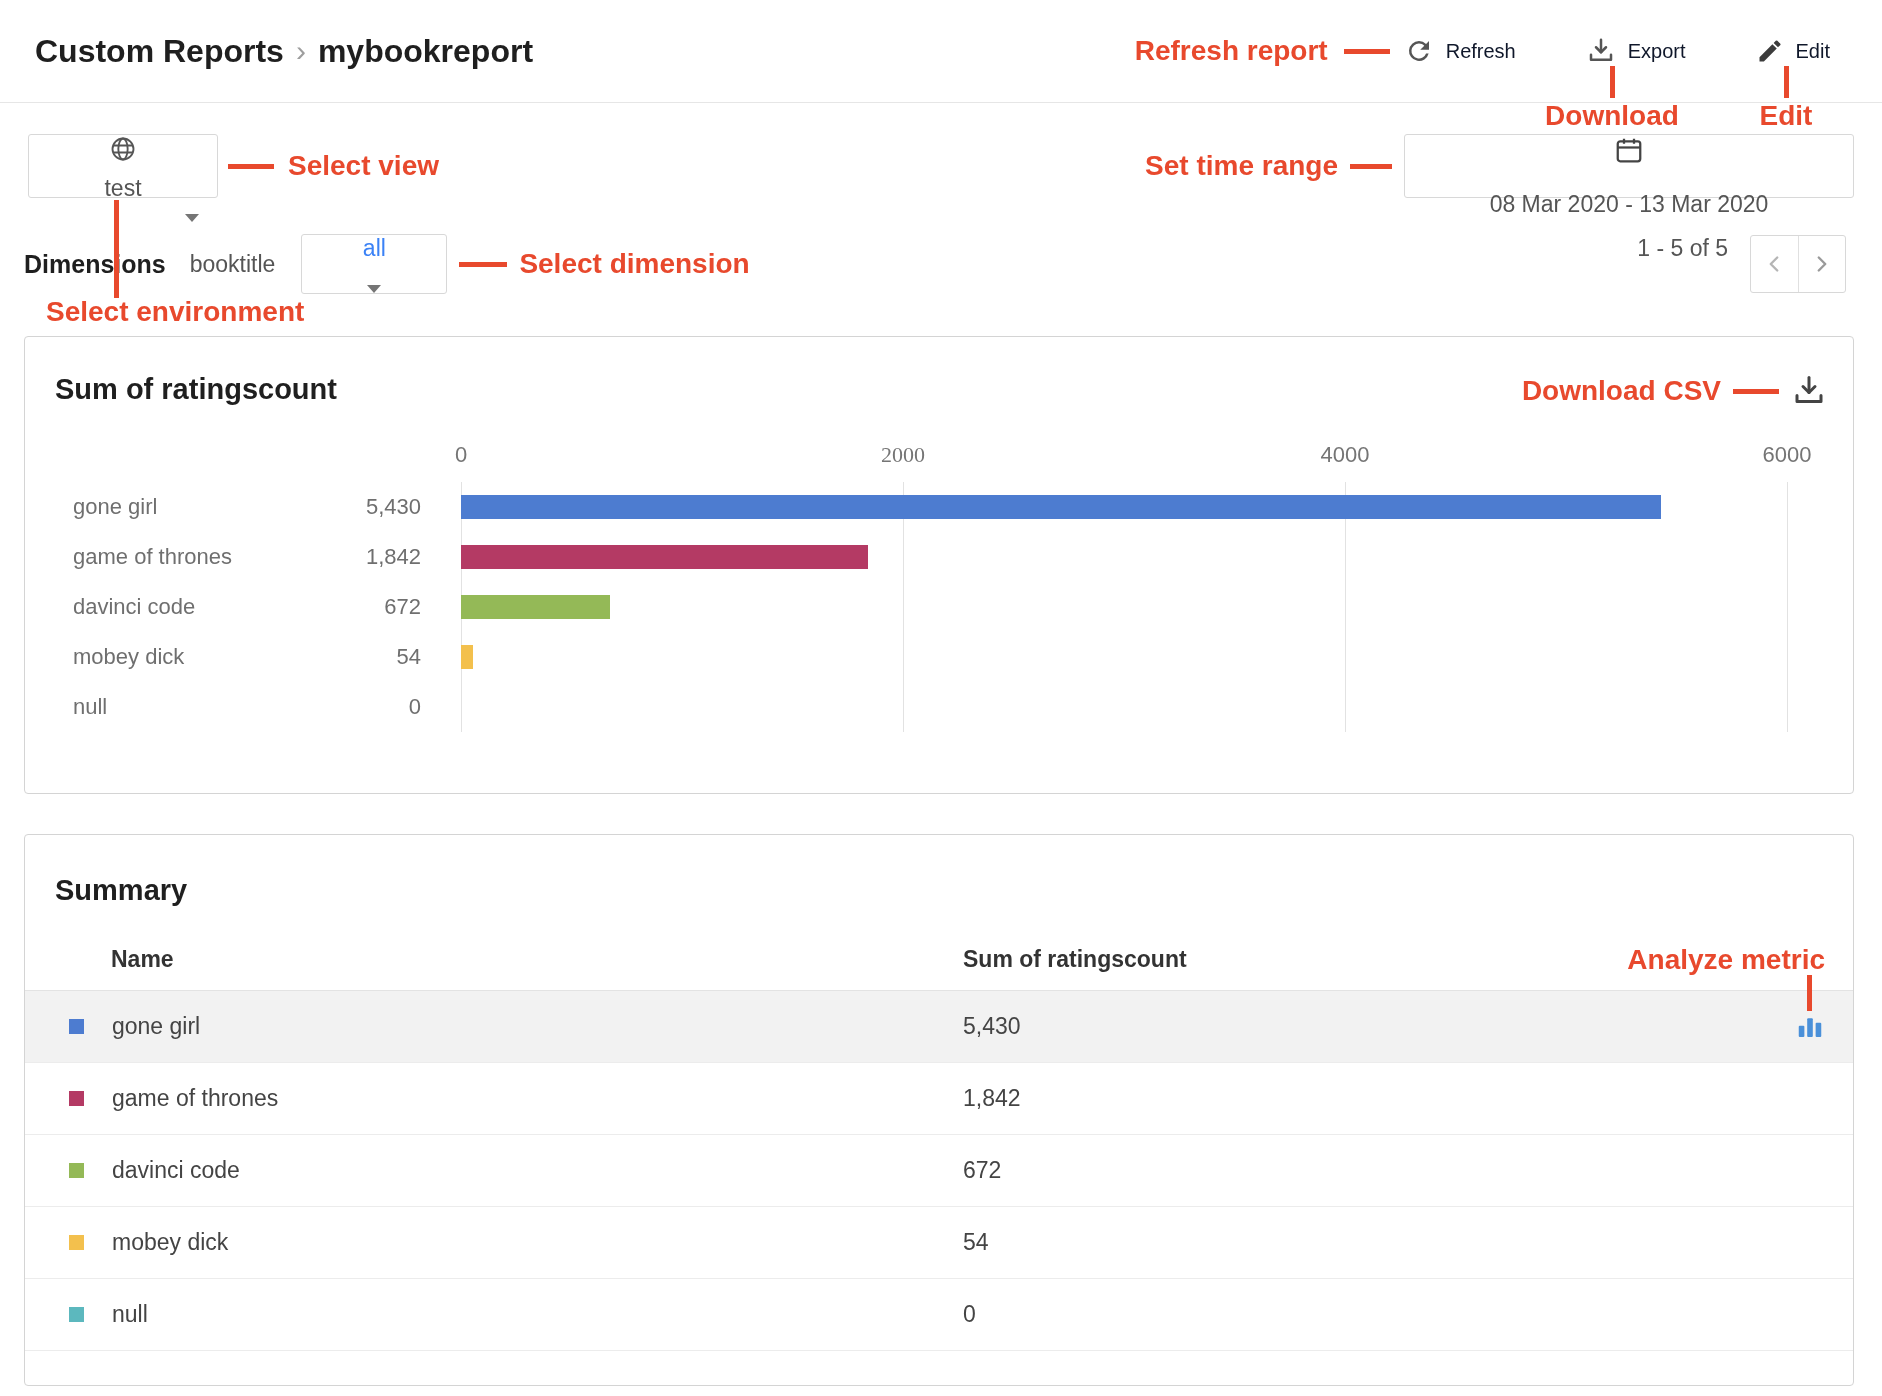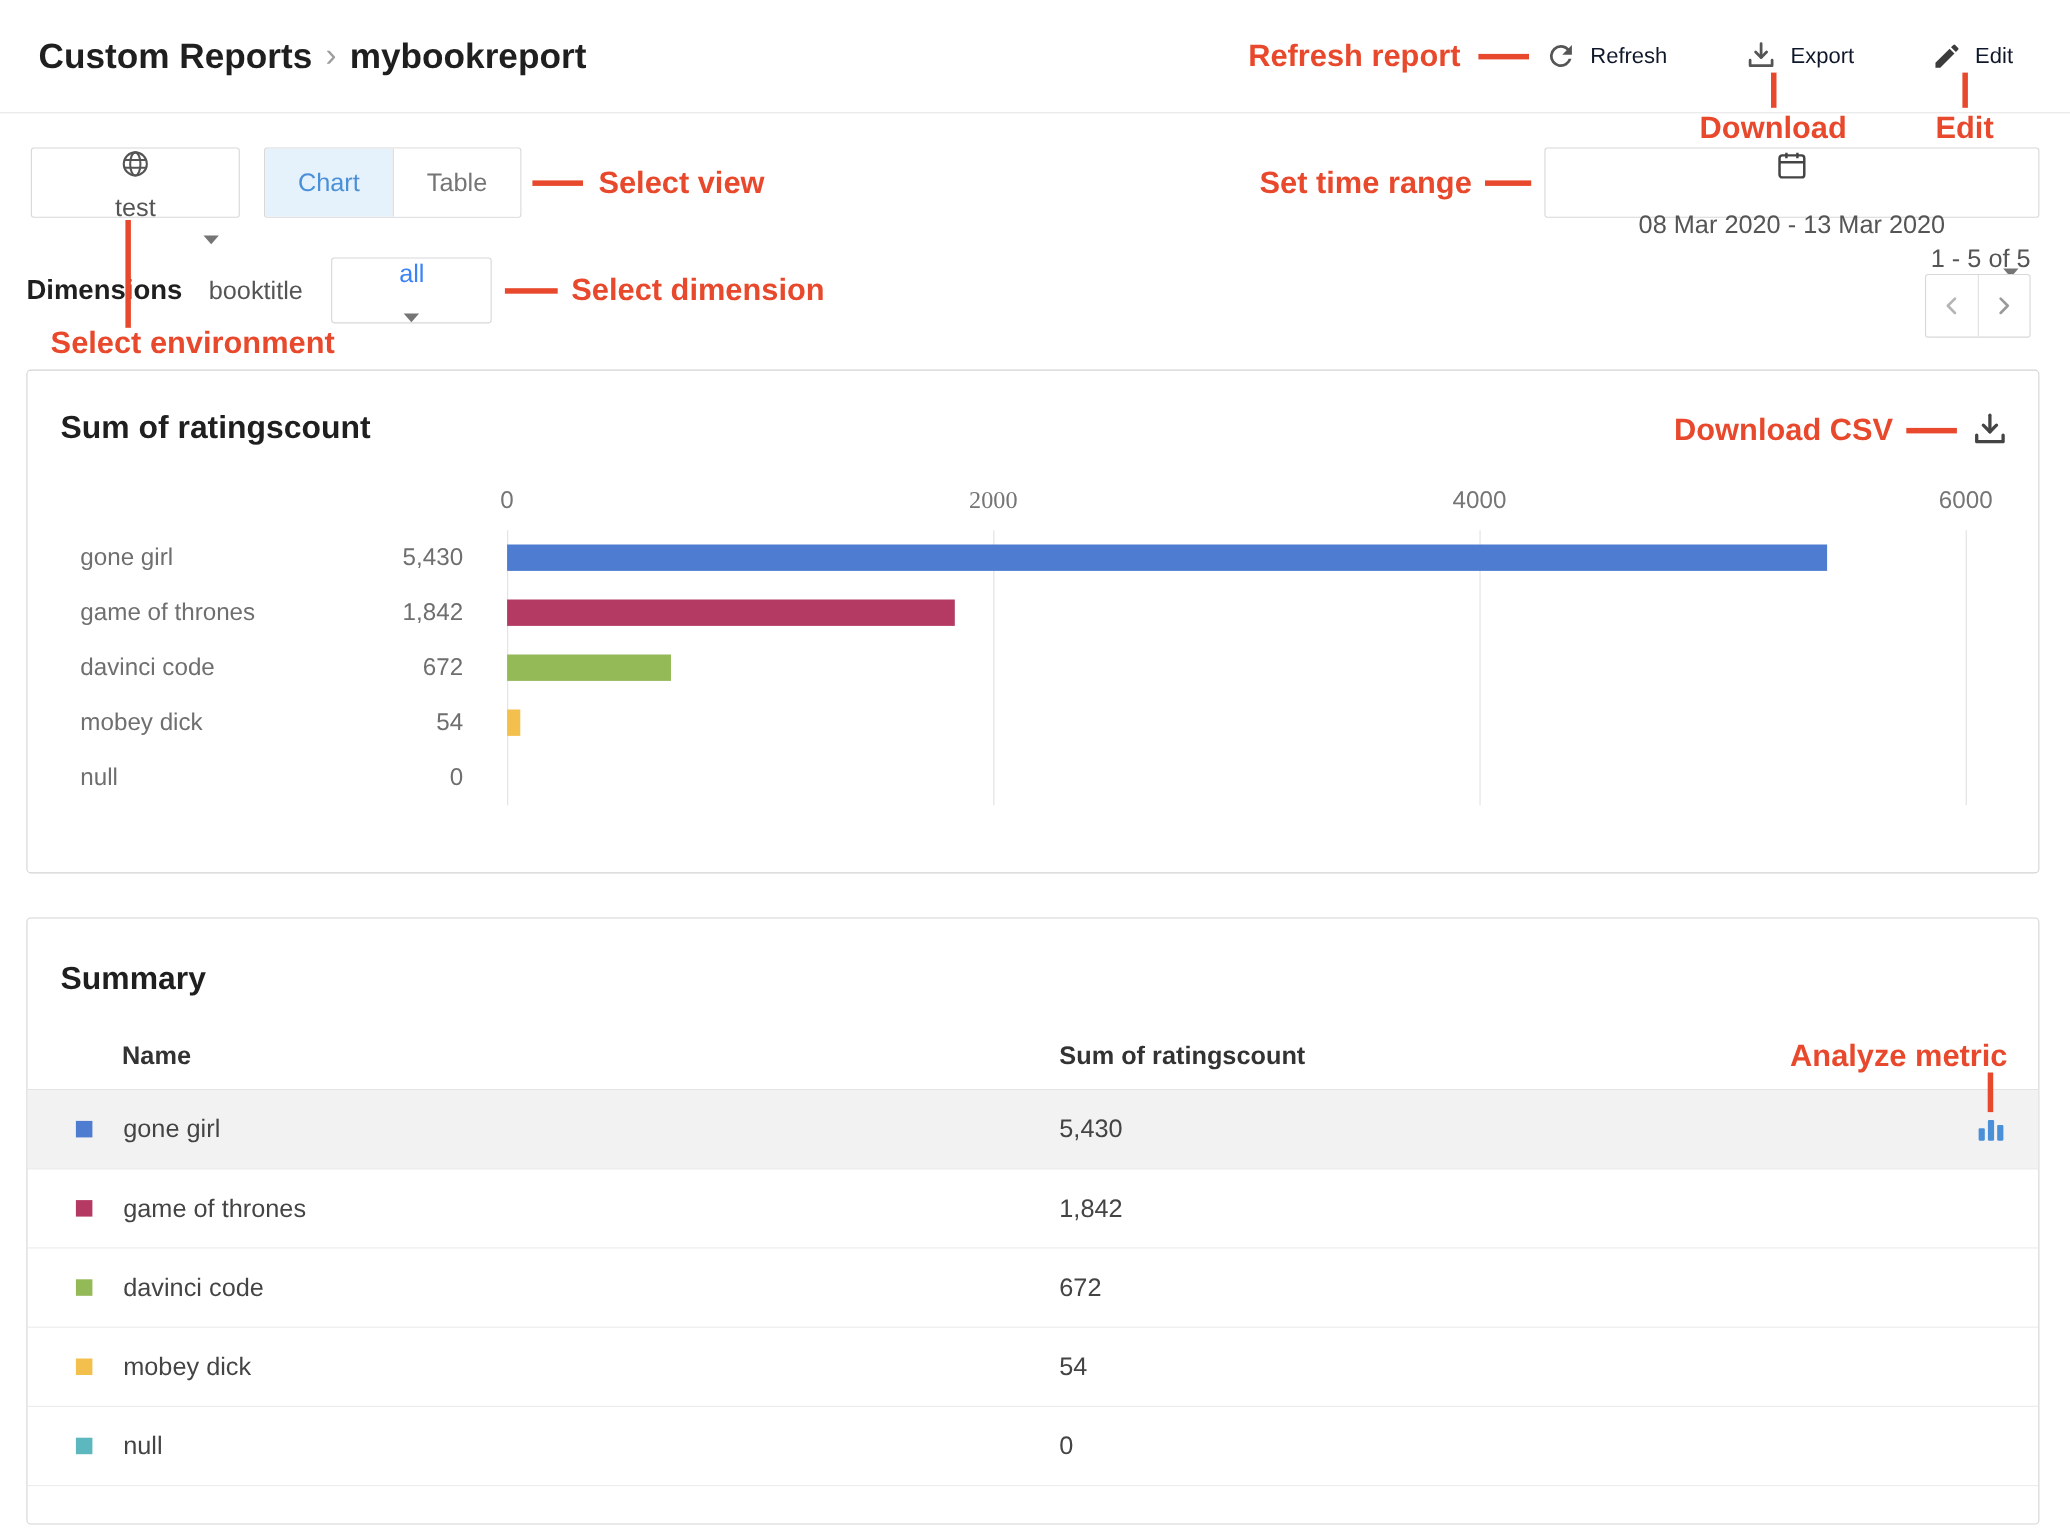--- a/index.html
+++ b/index.html
@@ -49,21 +49,21 @@
   .env-text { position:absolute; top:296px; left:46px; }
 
   
   .dims-row { position:absolute; top:234px; left:24px; right:36px; height:60px; display:flex; align-items:center; }
   .dims-label { font-size:25px; font-weight:700; color:#1f1f1f; white-space:nowrap; }
   .dims-name { margin-left:24px; font-size:23px; color:#555; white-space:nowrap; }
   .all-box { margin-left:26px; width:146px; height:60px; justify-content:space-between; }
   .all-box .all-value { color:#3b82f6; }
   .sd-line { width:48px; margin-left:12px; }
   .sd-text { margin-left:12px; }
-  .pager-wrap { margin-left:auto; display:flex; align-items:flex-end;flex-direction:column; }
+  .pager-wrap { margin-left:auto; display:flex; align-items:flex-start; }
   .pager-text { font-size:23px; color:#555; white-space:nowrap; }
   .pager-box { margin-left:22px; width:96px; height:58px; border:1px solid #d8d8d8; border-radius:3px; display:flex; background:#fff; }
   .pager-btn { flex:1; display:flex; align-items:center; justify-content:center; cursor:pointer; }
   .pager-btn + .pager-btn { border-left:1px solid #e0e0e0; }
 
   
   .card { position:absolute; left:24px; width:1830px; background:#fff; border:1px solid #d4d4d4; border-radius:4px; }
   .chart-card { top:336px; height:458px; }
   .chart-card-header { position:relative; padding:36px 30px 0 30px; }
   .card-title { font-size:29px; font-weight:700; color:#1f1f1f; white-space:nowrap; }
@@ -152,24 +152,20 @@
       <span class="icon">
         <svg width="28" height="28" viewBox="0 0 24 24" fill="none" stroke="#555" stroke-width="1.6">
             <circle cx="12" cy="12" r="9"></circle>
             <ellipse cx="12" cy="12" rx="4" ry="9"></ellipse>
             <path d="M3.5 9h17M3.5 15h17"></path>
           </svg>
       </span>
       <span>test</span>
       <span class="caret"></span>
     </div>
-    <div class="segmented">
-      <div class="segment active">Chart</div>
-      <div class="segment">Table</div>
-    </div>
     <span class="annot-line-h sv-line"></span>
     <span class="annot sv-text">Select view</span>
 
     <div class="str-wrap">
       <span class="annot">Set time range</span>
       <span class="annot-line-h str-line"></span>
       <div class="select-box date-box">
         <span class="icon">
           <svg width="30" height="30" viewBox="0 0 24 24" fill="none" stroke="#444" stroke-width="1.8">
               <rect x="3" y="5" width="18" height="16" rx="2"></rect>

